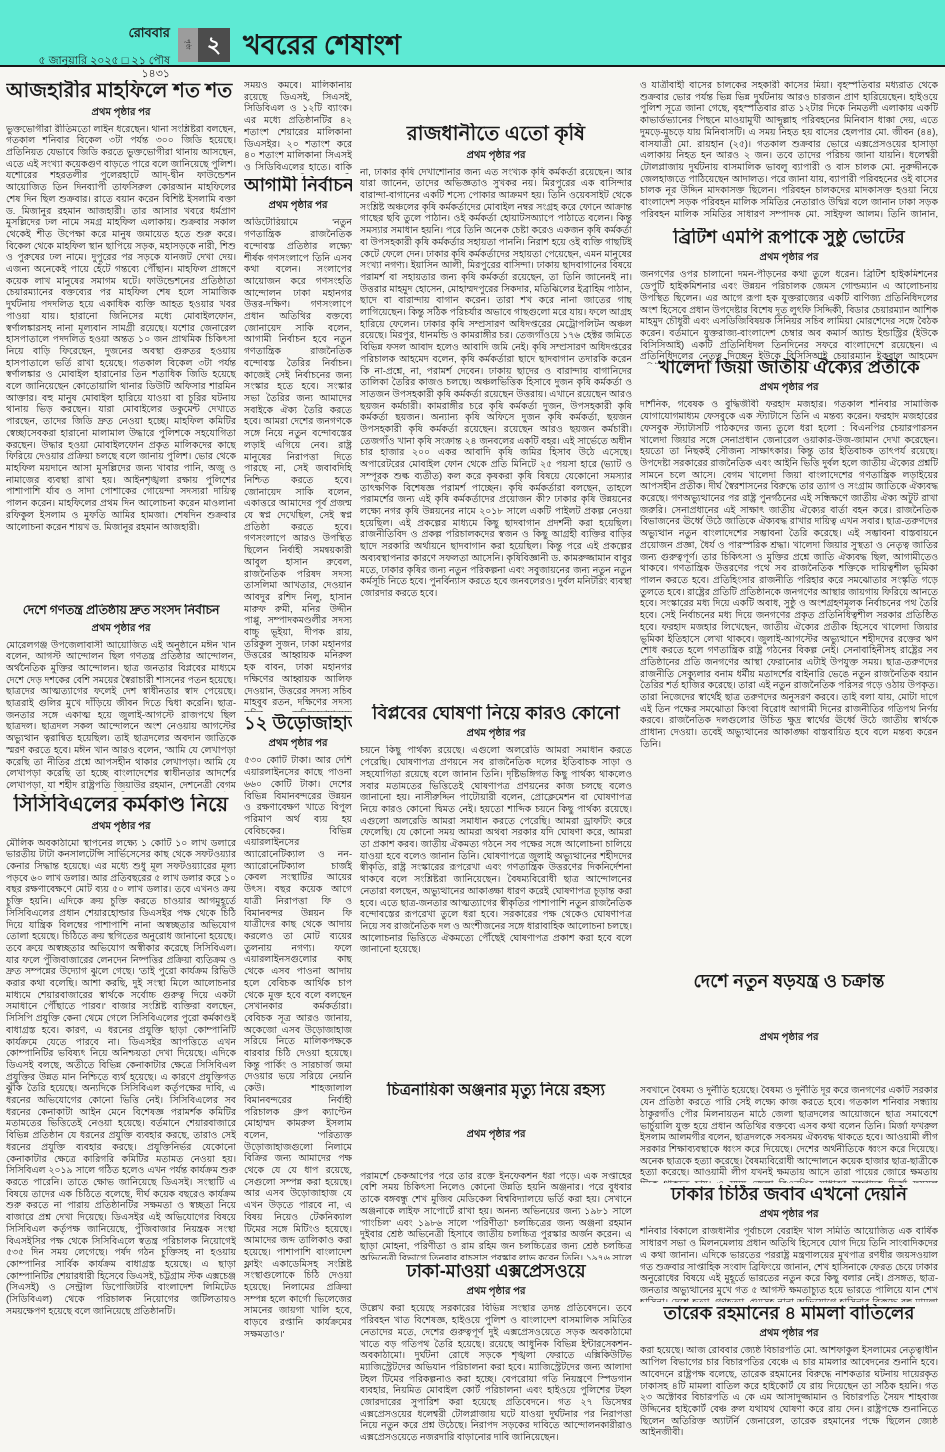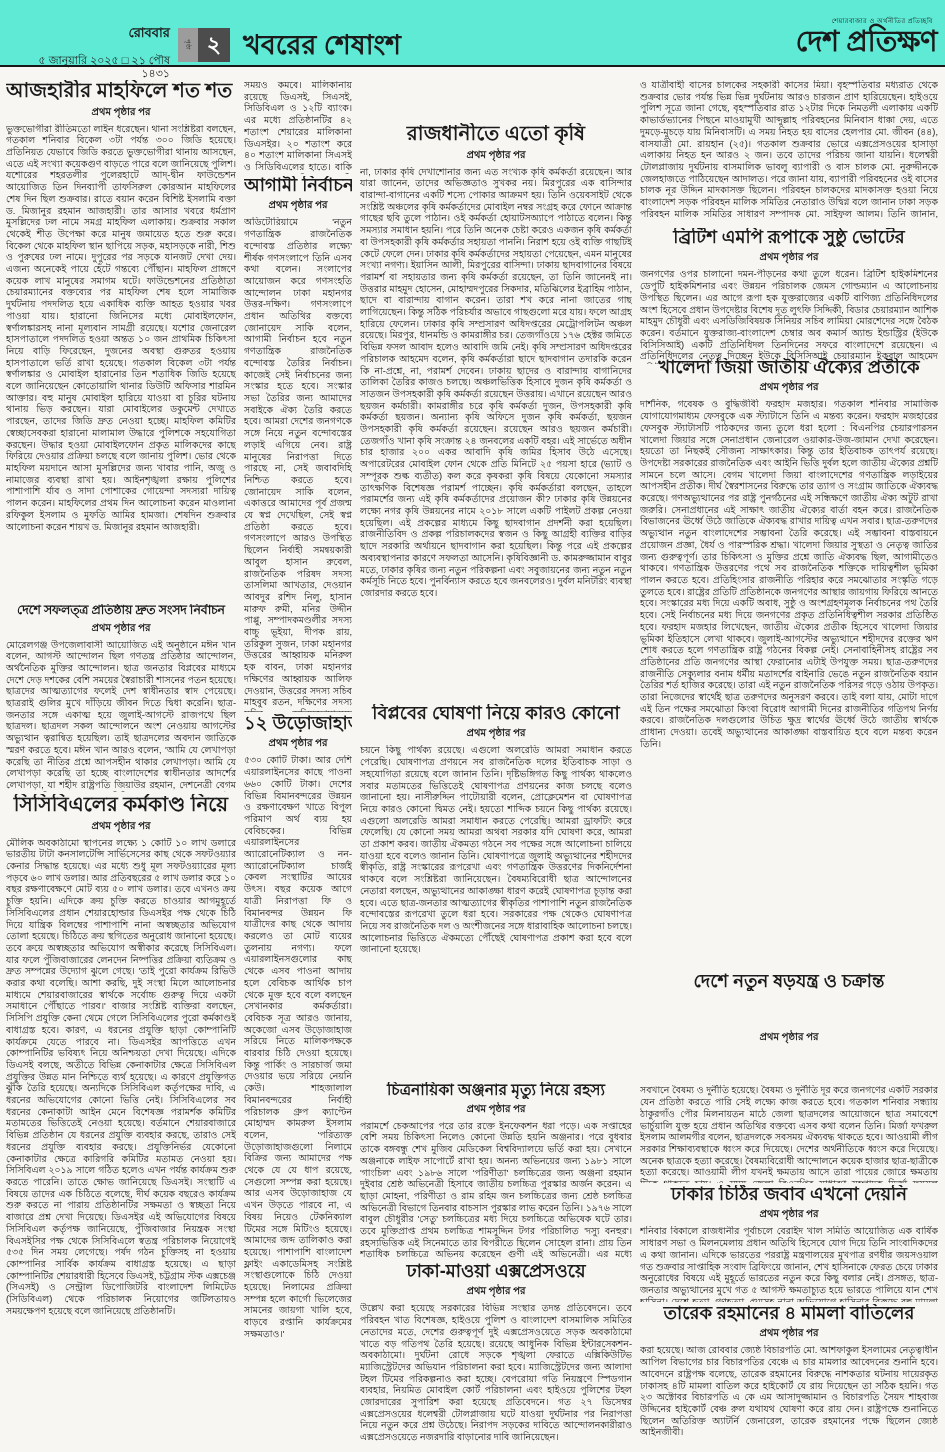--- a/index.html
+++ b/index.html
@@ -40,34 +40,30 @@
     <div class="weekday">রোববার</div>
     <div class="d">৫ জানুয়ারি ২০২৫ □ ২১ পৌষ ১৪৩১</div>
   </div>
   <div class="pagebox">
     <div class="tab">
         <span>পৃষ্ঠা</span>
       </div>
     <div class="num">২</div>
   </div>
   <div class="section-title">খবরের শেষাংশ</div>
-  <div class="logo">
-    <div class="tagline">শেয়ারবাজার ও অর্থনীতির প্রতিচ্ছবি</div>
-    <div class="title">দেশ প্রতিক্ষণ</div>
-  </div>
 </div>
 
 <div class="art" style="left:6px;top:80px;width:230px;height:522px;">
   <h2 class="hl hl-lg">আজহারীর মাহফিলে শত শত ফোন</h2>
   <div class="sub">প্রথম পৃষ্ঠার পর</div>
   <div class="bd">ভুক্তভোগীরা রীতিমতো লাইন ধরেছেন। থানা সংশ্লিষ্টরা বলছেন, গতকাল শনিবার বিকেল ৩টা পর্যন্ত ৩০০ জিডি হয়েছে। প্রতিনিয়ত যেভাবে জিডি করতে ভুক্তভোগীরা থানায় আসছেন, এতে এই সংখ্যা কয়েকগুণ বাড়তে পারে বলে জানিয়েছে পুলিশ। যশোরের শহরতলীর পুলেরহাটে আদ্-দ্বীন ফাউন্ডেশন আয়োজিত তিন দিনব্যাপী তাফসিরুল কোরআন মাহফিলের শেষ দিন ছিল শুক্রবার। রাতে বয়ান করেন বিশিষ্ট ইসলামি বক্তা ড. মিজানুর রহমান আজহারী। তার আসার খবরে ধর্মপ্রাণ মুসল্লিদের ঢল নামে সমগ্র মাহফিল এলাকায়। শুক্রবার সকাল থেকেই শীত উপেক্ষা করে মানুষ জমায়েত হতে শুরু করে। বিকেল থেকে মাহফিল স্থান ছাপিয়ে সড়ক, মহাসড়কে নারী, শিশু ও পুরুষের ঢল নামে। দুপুরের পর সড়কে যানজট দেখা দেয়। এজন্য অনেকেই পায়ে হেঁটে গন্তব্যে পৌঁছান। মাহফিল প্রাঙ্গণে কয়েক লাখ মানুষের সমাগম ঘটে। ফাউন্ডেশনের প্রতিষ্ঠাতা চেয়ারম্যানের বক্তব্যের পর মাহফিল শেষ হলে সামাজিক দুর্ঘটনায় পদদলিত হয়ে একাধিক ব্যক্তি আহত হওয়ার খবর পাওয়া যায়। হারানো জিনিসের মধ্যে মোবাইলফোন, স্বর্ণালঙ্কারসহ নানা মূল্যবান সামগ্রী রয়েছে। যশোর জেনারেল হাসপাতালে পদদলিত হওয়া অন্তত ১০ জন প্রাথমিক চিকিৎসা নিয়ে বাড়ি ফিরেছেন, দুজনের অবস্থা গুরুতর হওয়ায় হাসপাতালে ভর্তি রাখা হয়েছে। গতকাল বিকেল ৩টা পর্যন্ত স্বর্ণালঙ্কার ও মোবাইল হারানোর তিন শতাধিক জিডি হয়েছে বলে জানিয়েছেন কোতোয়ালি থানার ডিউটি অফিসার শারমিন আক্তার। বহু মানুষ মোবাইল হারিয়ে যাওয়া বা চুরির ঘটনায় থানায় ভিড় করছেন। যারা মোবাইলের ডকুমেন্ট দেখাতে পারছেন, তাদের জিডি দ্রুত নেওয়া হচ্ছে। মাহফিল কমিটির স্বেচ্ছাসেবকরা হারানো মালামাল উদ্ধারে পুলিশকে সহযোগিতা করছেন। উদ্ধার হওয়া মোবাইলফোন প্রকৃত মালিকদের কাছে ফিরিয়ে দেওয়ার প্রক্রিয়া চলছে বলে জানায় পুলিশ। ভোর থেকে মাহফিল ময়দানে আসা মুসল্লিদের জন্য খাবার পানি, অজু ও নামাজের ব্যবস্থা রাখা হয়। আইনশৃঙ্খলা রক্ষায় পুলিশের পাশাপাশি র্যাব ও সাদা পোশাকের গোয়েন্দা সদস্যরা দায়িত্ব পালন করেন। মাহফিলের প্রথম দিন আলোচনা করেন মাওলানা রফিকুল ইসলাম ও মুফতি আমির হামজা। শেষদিন শুক্রবার আলোচনা করেন শায়খ ড. মিজানুর রহমান আজহারী।</div>
 </div>
 
 <div class="art" style="left:6px;top:604px;width:230px;height:188px;">
-  <h2 class="hl hl-xs">দেশে সফলত্ত্র প্রতিষ্ঠায় দ্রুত সংসদ নির্বাচন</h2>
+  <h2 class="hl hl-xs">দেশে গণতন্ত্র প্রতিষ্ঠায় দ্রুত সংসদ নির্বাচন</h2>
   <div class="sub">প্রথম পৃষ্ঠার পর</div>
   <div class="bd">মোরেলগঞ্জ উপজেলাবাসী আয়োজিত এই অনুষ্ঠানে মঈন খান বলেন, আগস্ট আন্দোলন ছিল গণতন্ত্র প্রতিষ্ঠার আন্দোলন, অর্থনৈতিক মুক্তির আন্দোলন। ছাত্র জনতার বিপ্লবের মাধ্যমে দেশে দেড় দশকের বেশি সময়ের স্বৈরাচারী শাসনের পতন হয়েছে। ছাত্রদের আত্মত্যাগের ফলেই দেশ স্বাধীনতার স্বাদ পেয়েছে। ছাত্ররাই গুলির মুখে দাঁড়িয়ে জীবন দিতে দ্বিধা করেনি। ছাত্র-জনতার সঙ্গে একাত্ম হয়ে জুলাই-আগস্টে রাজপথে ছিল ছাত্রদল। ছাত্রদল সকল আন্দোলনে অংশ নেওয়ায় আগস্টের অভ্যুত্থান ত্বরান্বিত হয়েছিল। তাই ছাত্রদলের অবদান জাতিকে স্মরণ করতে হবে। মঈন খান আরও বলেন, 'আমি যে লেখাপড়া করেছি তা নীতির প্রশ্নে আপসহীন থাকার লেখাপড়া। আমি যে লেখাপড়া করেছি তা হচ্ছে বাংলাদেশের স্বাধীনতার আদর্শের লেখাপড়া, যা শহীদ রাষ্ট্রপতি জিয়াউর রহমান, দেশনেত্রী বেগম খালেদা জিয়া আমাদের শিখিয়েছেন।' মোরেলগঞ্জ পৌর বিএনপির সদস্য সচিব অধ্যক্ষ জাহাঙ্গীরের সভাপতিত্বে মোরেলগঞ্জ আব্দুল আজিজ মেমোরিয়াল স্কুল মাঠে গণসংবর্ধনায় উপস্থিত ছিলেন জাতীয় নির্বাহী কমিটির গণশিক্ষাবিষয়ক সম্পাদক অধ্যাপক ড. মোর্শেদ হাসান খান, কেন্দ্রীয় গবেষণাবিষয়ক সম্পাদক শামীমুর রহমান, বাগেরহাট জেলা বিএনপির আহ্বায়ক এটিএম আকরাম হোসেন তালিমসহ স্থানীয় বিএনপির নেতারা।</div>
 </div>
 
 <div class="art" style="left:6px;top:794px;width:230px;height:654px;">
   <h2 class="hl hl-lg">সিসিবিএলের কর্মকাণ্ড নিয়ে</h2>
   <div class="sub">প্রথম পৃষ্ঠার পর</div>
   <div class="bd">মৌলিক অবকাঠামো স্থাপনের লক্ষ্যে ১ কোটি ১০ লাখ ডলারে ভারতীয় টাটা কনসালটেন্সি সার্ভিসেসের কাছ থেকে সফটওয়্যার কেনার সিদ্ধান্ত হয়েছে। এর মধ্যে শুধু মূল সফটওয়্যারের মূল্য পড়বে ৬০ লাখ ডলার। আর প্রতিবছরের ৫ লাখ ডলার করে ১০ বছর রক্ষণাবেক্ষণে মোট ব্যয় ৫০ লাখ ডলার। তবে এখনও ক্রয় চুক্তি হয়নি। এদিকে ক্রয় চুক্তি করতে চাওয়ার আগমুহূর্তে সিসিবিএলের প্রধান শেয়ারহোল্ডার ডিএসইর পক্ষ থেকে চিঠি দিয়ে যান্ত্রিক বিলম্বের পাশাপাশি নানা অস্বচ্ছতার অভিযোগ তোলা হয়েছে। চিঠিতে ক্রয় স্থগিতের অনুরোধ জানানো হয়েছে। তবে ক্রয়ে অস্বচ্ছতার অভিযোগ অস্বীকার করেছে সিসিবিএল। যার ফলে পুঁজিবাজারের লেনদেন নিষ্পত্তির প্রক্রিয়া ব্যতিক্রম ও দ্রুত সম্পন্নের উদ্যোগ ঝুলে গেছে। 'তাই পুরো কার্যক্রম রিভিউ করার কথা বলেছি। আশা করছি, দুই সংস্থা মিলে আলোচনার মাধ্যমে শেয়ারবাজারের স্বার্থকে সর্বোচ্চ গুরুত্ব দিয়ে একটা সমাধানে পৌঁছাতে পারব।' বাজার সংশ্লিষ্ট ব্যক্তিরা বলছেন, সিসিপি প্রযুক্তি কেনা থেমে গেলে সিসিবিএলের পুরো কর্মকাণ্ডই বাধাগ্রস্ত হবে। কারণ, এ ধরনের প্রযুক্তি ছাড়া কোম্পানিটি কার্যক্রমে যেতে পারবে না। ডিএসইর আপত্তিতে এখন কোম্পানিটির ভবিষ্যৎ নিয়ে অনিশ্চয়তা দেখা দিয়েছে। এদিকে ডিএসই বলছে, অতীতে বিভিন্ন কেনাকাটার ক্ষেত্রে সিসিবিএল প্রযুক্তির উন্নত মান নিশ্চিতে ব্যর্থ হয়েছে। এ কারণে প্রযুক্তিগত ঝুঁকি তৈরি হয়েছে। অন্যদিকে সিসিবিএল কর্তৃপক্ষের দাবি, এ ধরনের অভিযোগের কোনো ভিত্তি নেই। সিসিবিএলের সব ধরনের কেনাকাটা আইন মেনে বিশেষজ্ঞ পরামর্শক কমিটির মতামতের ভিত্তিতেই নেওয়া হয়েছে। বর্তমানে শেয়ারবাজারে বিভিন্ন প্রতিষ্ঠান যে ধরনের প্রযুক্তি ব্যবহার করছে, তারাও সেই ধরনের প্রযুক্তি ব্যবহার করছে। প্রযুক্তিনির্ভর যেকোনো কেনাকাটার ক্ষেত্রে কারিগরি কমিটির মতামত নেওয়া হয়। সিসিবিএল ২০১৯ সালে গঠিত হলেও এখন পর্যন্ত কার্যক্রম শুরু করতে পারেনি। তাতে ক্ষোভ জানিয়েছে ডিএসই। সংস্থাটি এ বিষয়ে তাদের এক চিঠিতে বলেছে, দীর্ঘ কয়েক বছরেও কার্যক্রম শুরু করতে না পারায় প্রতিষ্ঠানটির সক্ষমতা ও স্বচ্ছতা নিয়ে বাজারে প্রশ্ন দেখা দিয়েছে। ডিএসইর এই অভিযোগের বিষয়ে সিসিবিএল কর্তৃপক্ষ জানিয়েছে, পুঁজিবাজার নিয়ন্ত্রক সংস্থা বিএসইসির পক্ষ থেকে সিসিবিএলে স্বতন্ত্র পরিচালক নিয়োগেই ৫৩৫ দিন সময় লেগেছে। পর্ষদ গঠন চুক্তিসহ না হওয়ায় কোম্পানির সার্বিক কার্যক্রম বাধাগ্রস্ত হয়েছে। এ ছাড়া কোম্পানিটির শেয়ারধারী হিসেবে ডিএসই, চট্টগ্রাম স্টক এক্সচেঞ্জ (সিএসই) ও সেন্ট্রাল ডিপোজিটরি বাংলাদেশ লিমিটেড (সিডিবিএল) থেকে পরিচালক নিয়োগের জটিলতায়ও সময়ক্ষেপণ হয়েছে বলে জানিয়েছে প্রতিষ্ঠানটি।</div>
 </div>
 
@@ -92,21 +88,21 @@
   <div class="sub">প্রথম পৃষ্ঠার পর</div>
   <div class="bd">না, ঢাকার কৃষি দেখাশোনার জন্য এত সংখ্যক কৃষি কর্মকর্তা রয়েছেন। আর যারা জানেন, তাদের অভিজ্ঞতাও সুখকর নয়। মিরপুরের এক বাসিন্দার বারান্দা-বাগানের একটি শস্যে পোকার আক্রমণ হয়। তিনি ওয়েবসাইট থেকে সংশ্লিষ্ট অঞ্চলের কৃষি কর্মকর্তাদের মোবাইল নম্বর সংগ্রহ করে ফোনে আক্রান্ত গাছের ছবি তুলে পাঠান। ওই কর্মকর্তা হোয়াটসঅ্যাপে পাঠাতে বলেন। কিন্তু সমস্যার সমাধান হয়নি। পরে তিনি অনেক চেষ্টা করেও একজন কৃষি কর্মকর্তা বা উপসহকারী কৃষি কর্মকর্তার সহায়তা পাননি। নিরাশ হয়ে ওই ব্যক্তি গাছটিই কেটে ফেলে দেন। ঢাকার কৃষি কর্মকর্তাদের সহায়তা পেয়েছেন, এমন মানুষের সংখ্যা নগণ্য। ইয়াসিন আলী, মিরপুরের বাসিন্দা। ঢাকায় ছাদবাগানের বিষয়ে পরামর্শ বা সহায়তার জন্য কৃষি কর্মকর্তা রয়েছেন, তা তিনি জানেনই না। উত্তরার মাহমুদ হোসেন, মোহাম্মদপুরের সিকদার, মতিঝিলের ইব্রাহিম পাঠান, ছাদে বা বারান্দায় বাগান করেন। তারা শখ করে নানা জাতের গাছ লাগিয়েছেন। কিন্তু সঠিক পরিচর্যার অভাবে গাছগুলো মরে যায়। ফলে আগ্রহ হারিয়ে ফেলেন। ঢাকার কৃষি সম্প্রসারণ অধিদপ্তরের মেট্রোপলিটন অঞ্চল রয়েছে। মিরপুর, ধানমন্ডি ও কামরাঙ্গীর চর। তেজগাঁওয়ে ১৭৬ হেক্টর জমিতে বিভিন্ন ফসল আবাদ হলেও আবাদি জমি নেই। কৃষি সম্প্রসারণ অধিদপ্তরের পরিচালক আহমেদ বলেন, কৃষি কর্মকর্তারা ছাদে ছাদবাগান তদারকি করেন কি না-প্রশ্নে, না, পরামর্শ দেবেন। ঢাকায় ছাদের ও বারান্দায় বাগানিদের তালিকা তৈরির কাজও চলছে। অঞ্চলভিত্তিক হিসাবে দুজন কৃষি কর্মকর্তা ও সাতজন উপসহকারী কৃষি কর্মকর্তা রয়েছেন উত্তরায়। এখানে রয়েছেন আরও ছয়জন কর্মচারী। কামরাঙ্গীর চরে কৃষি কর্মকর্তা দুজন, উপসহকারী কৃষি কর্মকর্তা ছয়জন। অন্যান্য কৃষি অফিসে দুজন কৃষি কর্মকর্তা, ছয়জন উপসহকারী কৃষি কর্মকর্তা রয়েছেন। রয়েছেন আরও ছয়জন কর্মচারী। তেজগাঁও খানা কৃষি সংক্রান্ত ২৪ জনবলের একটি বহর। এই সার্ভেতে অধীন চার হাজার ২০০ একর আবাদি কৃষি জমির হিসাব উঠে এসেছে। অপারেটরের মোবাইল ফোন থেকে প্রতি মিনিটে ২৫ পয়সা হারে (ভ্যাট ও সম্পূরক শুল্ক ব্যতীত) কল করে কৃষকরা কৃষি বিষয়ে যেকোনো সমস্যার তাৎক্ষণিক বিশেষজ্ঞ পরামর্শ পাচ্ছেন। কৃষি কর্মকর্তারা বলছেন, তাহলে পরামর্শের জন্য এই কৃষি কর্মকর্তাদের প্রয়োজন কী? ঢাকার কৃষি উন্নয়নের লক্ষ্যে নগর কৃষি উন্নয়নের নামে ২০১৮ সালে একটি পাইলট প্রকল্প নেওয়া হয়েছিল। এই প্রকল্পের মাধ্যমে কিছু ছাদবাগান প্রদর্শনী করা হয়েছিল। রাজনীতিবিদ ও প্রকল্প পরিচালকদের স্বজন ও কিছু আগ্রহী ব্যক্তির বাড়ির ছাদে সরকারি অর্থায়নে ছাদবাগান করা হয়েছিল। কিন্তু পরে এই প্রকল্পের অব্যবস্থাপনার কারণে সফলতা আসেনি। কৃষিবিজ্ঞানী ড. কামরুজ্জামান বাবুর মতে, ঢাকার কৃষির জন্য নতুন পরিকল্পনা এবং সবুজায়নের জন্য নতুন নতুন কর্মসূচি নিতে হবে। পুনর্বিন্যাস করতে হবে জনবলেরও। দুর্বল মনিটরিং ব্যবস্থা জোরদার করতে হবে।</div>
 </div>
 
 <div class="art" style="left:360px;top:704px;width:272px;height:376px;">
   <h2 class="hl hl-md">বিপ্লবের ঘোষণা নিয়ে কারও কোনো</h2>
   <div class="sub">প্রথম পৃষ্ঠার পর</div>
   <div class="bd">চয়নে কিছু পার্থক্য রয়েছে। এগুলো অলরেডি আমরা সমাধান করতে পেরেছি। ঘোষণাপত্র প্রণয়নে সব রাজনৈতিক দলের ইতিবাচক সাড়া ও সহযোগিতা রয়েছে বলে জানান তিনি। দৃষ্টিভঙ্গিগত কিছু পার্থক্য থাকলেও সবার মতামতের ভিত্তিতেই ঘোষণাপত্র প্রণয়নের কাজ চলছে বলেও জানানো হয়। নাসীরুদ্দিন পাটোয়ারী বলেন, প্রোক্লেমেশন বা ঘোষণাপত্র নিয়ে কারও কোনো দ্বিমত নেই। হয়তো শাব্দিক চয়নে কিছু পার্থক্য রয়েছে। এগুলো অলরেডি আমরা সমাধান করতে পেরেছি। আমরা ড্রাফটিং করে ফেলেছি। যে কোনো সময় আমরা অথবা সরকার যদি ঘোষণা করে, আমরা তা প্রকাশ করব। জাতীয় ঐকমত্য গঠনে সব পক্ষের সঙ্গে আলোচনা চালিয়ে যাওয়া হবে বলেও জানান তিনি। ঘোষণাপত্রে জুলাই অভ্যুত্থানের শহীদদের স্বীকৃতি, রাষ্ট্র সংস্কারের রূপরেখা এবং গণতান্ত্রিক উত্তরণের দিকনির্দেশনা থাকবে বলে সংশ্লিষ্টরা জানিয়েছেন। বৈষম্যবিরোধী ছাত্র আন্দোলনের নেতারা বলছেন, অভ্যুত্থানের আকাঙ্ক্ষা ধারণ করেই ঘোষণাপত্র চূড়ান্ত করা হবে। এতে ছাত্র-জনতার আত্মত্যাগের স্বীকৃতির পাশাপাশি নতুন রাজনৈতিক বন্দোবস্তের রূপরেখা তুলে ধরা হবে। সরকারের পক্ষ থেকেও ঘোষণাপত্র নিয়ে সব রাজনৈতিক দল ও অংশীজনের সঙ্গে ধারাবাহিক আলোচনা চলছে। আলোচনার ভিত্তিতে ঐকমত্যে পৌঁছেই ঘোষণাপত্র প্রকাশ করা হবে বলে জানানো হয়েছে।</div>
 </div>
 
-<div class="art" style="left:360px;top:1082px;width:272px;height:178px;">
+<div class="art" style="left:360px;top:1082px;width:272px;height:178px;gap:25px;">
   <h2 class="hl hl-sm">চিত্রনায়িকা অঞ্জনার মৃত্যু নিয়ে রহস্য</h2>
   <div class="sub">প্রথম পৃষ্ঠার পর</div>
   <div class="bd">পরামর্শে চেকআপের পরে তার রক্তে ইনফেকশন ধরা পড়ে। এক সপ্তাহের বেশি সময় চিকিৎসা নিলেও কোনো উন্নতি হয়নি অঞ্জনার। পরে বুধবার তাকে বঙ্গবন্ধু শেখ মুজিব মেডিকেল বিশ্ববিদ্যালয়ে ভর্তি করা হয়। সেখানে অঞ্জনাকে লাইফ সাপোর্টে রাখা হয়। অনন্য অভিনয়ের জন্য ১৯৮১ সালে 'গাংচিল' এবং ১৯৮৬ সালে 'পরিণীতা' চলচ্চিত্রের জন্য অঞ্জনা রহমান দুইবার শ্রেষ্ঠ অভিনেত্রী হিসাবে জাতীয় চলচ্চিত্র পুরস্কার অর্জন করেন। এ ছাড়া মোহনা, পরিণীতা ও রাম রহিম জন চলচ্চিত্রের জন্য শ্রেষ্ঠ চলচ্চিত্র অভিনেত্রী বিভাগে তিনবার বাচসাস পুরস্কার লাভ করেন তিনি। ১৯৭৬ সালে বাবুল চৌধুরীর 'সেতু' চলচ্চিত্রের মধ্য দিয়ে চলচ্চিত্রে অভিষেক ঘটে তার। তবে মুক্তিপ্রাপ্ত প্রথম চলচ্চিত্র শামসুদ্দিন টগর পরিচালিত 'দস্যু বনহুর'। রহস্যভিত্তিক এই সিনেমাতে তার বিপরীতে ছিলেন সোহেল রানা। প্রায় তিন শতাধিক চলচ্চিত্রে অভিনয় করেছেন গুণী এই অভিনেত্রী। এর মধ্যে উল্লেখযোগ্য চলচ্চিত্রগুলো হলো- সুখের সংসার, যাদু নগর, সখী তুমি কার, নেপালী মেয়ে, রাখে আল্লাহ মারে কে, একই রাস্তা, অস্পৃশ্য, মাধবীলতা, জবরদস্ত, জিদ্দি, আশীর্বাদ, শর্মী কমুন, রূপসী বাংলা, বাপের বেটা, মরুর বুকে, প্রমাণ, বিক্রম, আকাশপরি, রাজার রাজা, বিধিলিপি, দিদার, আনারকলি, অগ্নিপুরুষ, টার্গেট, আন, মহারাজ, মানা, আশার প্রদীপ, প্রতিরোধ, বেদনা, সোনার পালঙ্ক, চোখের মনি, প্রেমের সমাধি, ঈমানদার, অশান্তি, সুখ, লোভ ইত্যাদি।</div>
 </div>
 
 <div class="art" style="left:360px;top:1262px;width:272px;height:186px;">
   <h2 class="hl hl-md">ঢাকা-মাওয়া এক্সপ্রেসওয়ে</h2>
   <div class="sub">প্রথম পৃষ্ঠার পর</div>
   <div class="bd">উল্লেখ করা হয়েছে সরকারের বিভিন্ন সংস্থার তদন্ত প্রতিবেদনে। তবে পরিবহন খাত বিশেষজ্ঞ, হাইওয়ে পুলিশ ও বাংলাদেশ বাসমালিক সমিতির নেতাদের মতে, দেশের গুরুত্বপূর্ণ দুই এক্সপ্রেসওয়েতে সড়ক অবকাঠামো খাতে বড় গতিপথ তৈরি হয়েছে। রয়েছে আধুনিক বিভিন্ন ইন্টারসেকশন-অবকাঠামো। দুর্ঘটনা রোধে সড়কে শৃঙ্খলা ফেরাতে এক্সিকিউটিভ ম্যাজিস্ট্রেটদের অভিযান পরিচালনা করা হবে। ম্যাজিস্ট্রেটদের জন্য আলাদা টহল টিমের পরিকল্পনাও করা হচ্ছে। বেপরোয়া গতি নিয়ন্ত্রণে স্পিডগান ব্যবহার, নিয়মিত মোবাইল কোর্ট পরিচালনা এবং হাইওয়ে পুলিশের টহল জোরদারের সুপারিশ করা হয়েছে প্রতিবেদনে। গত ২৭ ডিসেম্বর এক্সপ্রেসওয়ের ধলেশ্বরী টোলপ্লাজায় ঘটে যাওয়া দুর্ঘটনার পর নিরাপত্তা নিয়ে নতুন করে প্রশ্ন উঠেছে। নিরাপদ সড়কের দাবিতে আন্দোলনকারীরাও এক্সপ্রেসওয়েতে নজরদারি বাড়ানোর দাবি জানিয়েছেন।</div>
 </div>

